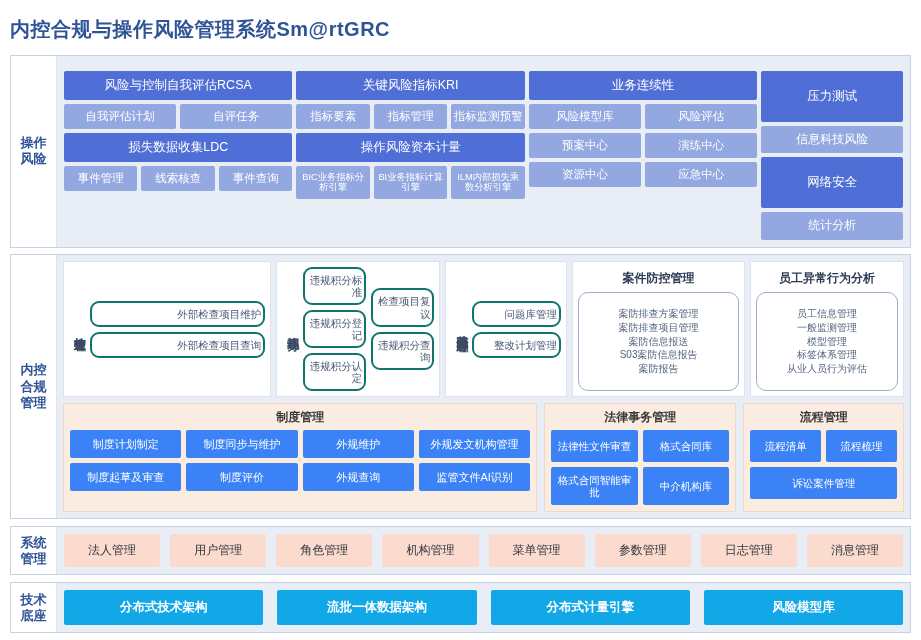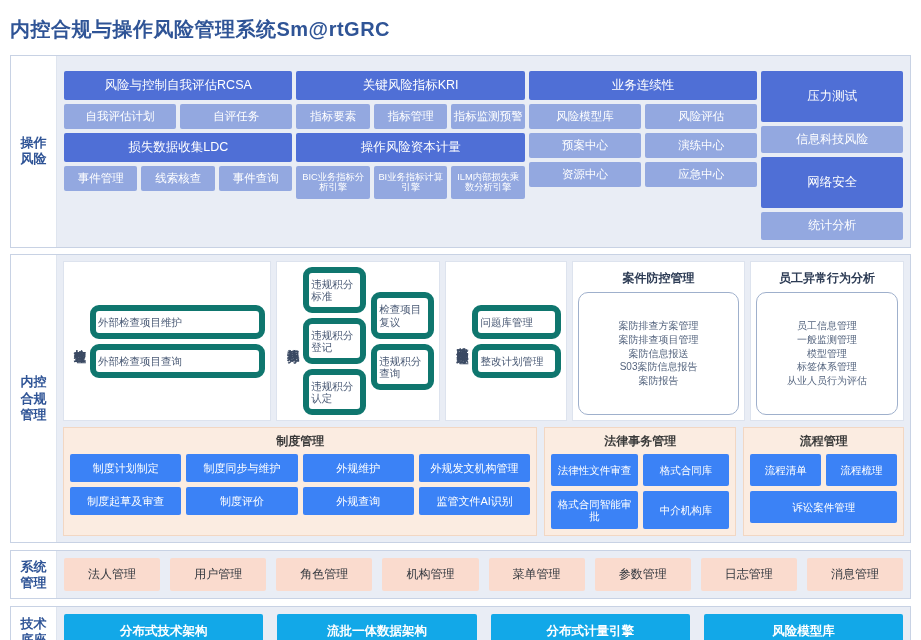--- a/index.html
+++ b/index.html
@@ -106,26 +106,26 @@
     writing-mode: vertical-rl;
     text-orientation: upright;
     letter-spacing: 1px;
     text-align: center;
     line-height: 1;
     margin-right: 4px;
   }
   .pill-cols { display: flex; gap: 5px; flex: 1 1 auto; }
   .pill-col { display: flex; flex-direction: column; gap: 5px; justify-content: center; flex: 1 1 0; }
   .pill {
-    border: 6px solid #0f766e;
+    border: 2px solid #0f766e;
     border-radius: 9px;
     background: #fff;
     color: #4a5a75;
     font-size: 10.5px;
-    text-align: left;
+    text-align: right;
     padding: 5px 2px;
     line-height: 1.15;
   }
   .ic-panel.stacked { flex-direction: column; align-items: stretch; justify-content: flex-start; }
   .ic-hd {
     font-size: 12px; font-weight: bold; color: #2c3b54;
     text-align: center; padding: 3px 0 5px 0;
   }
   .pill-list {
     border: 1px solid #9fb0cc; border-radius: 10px;

